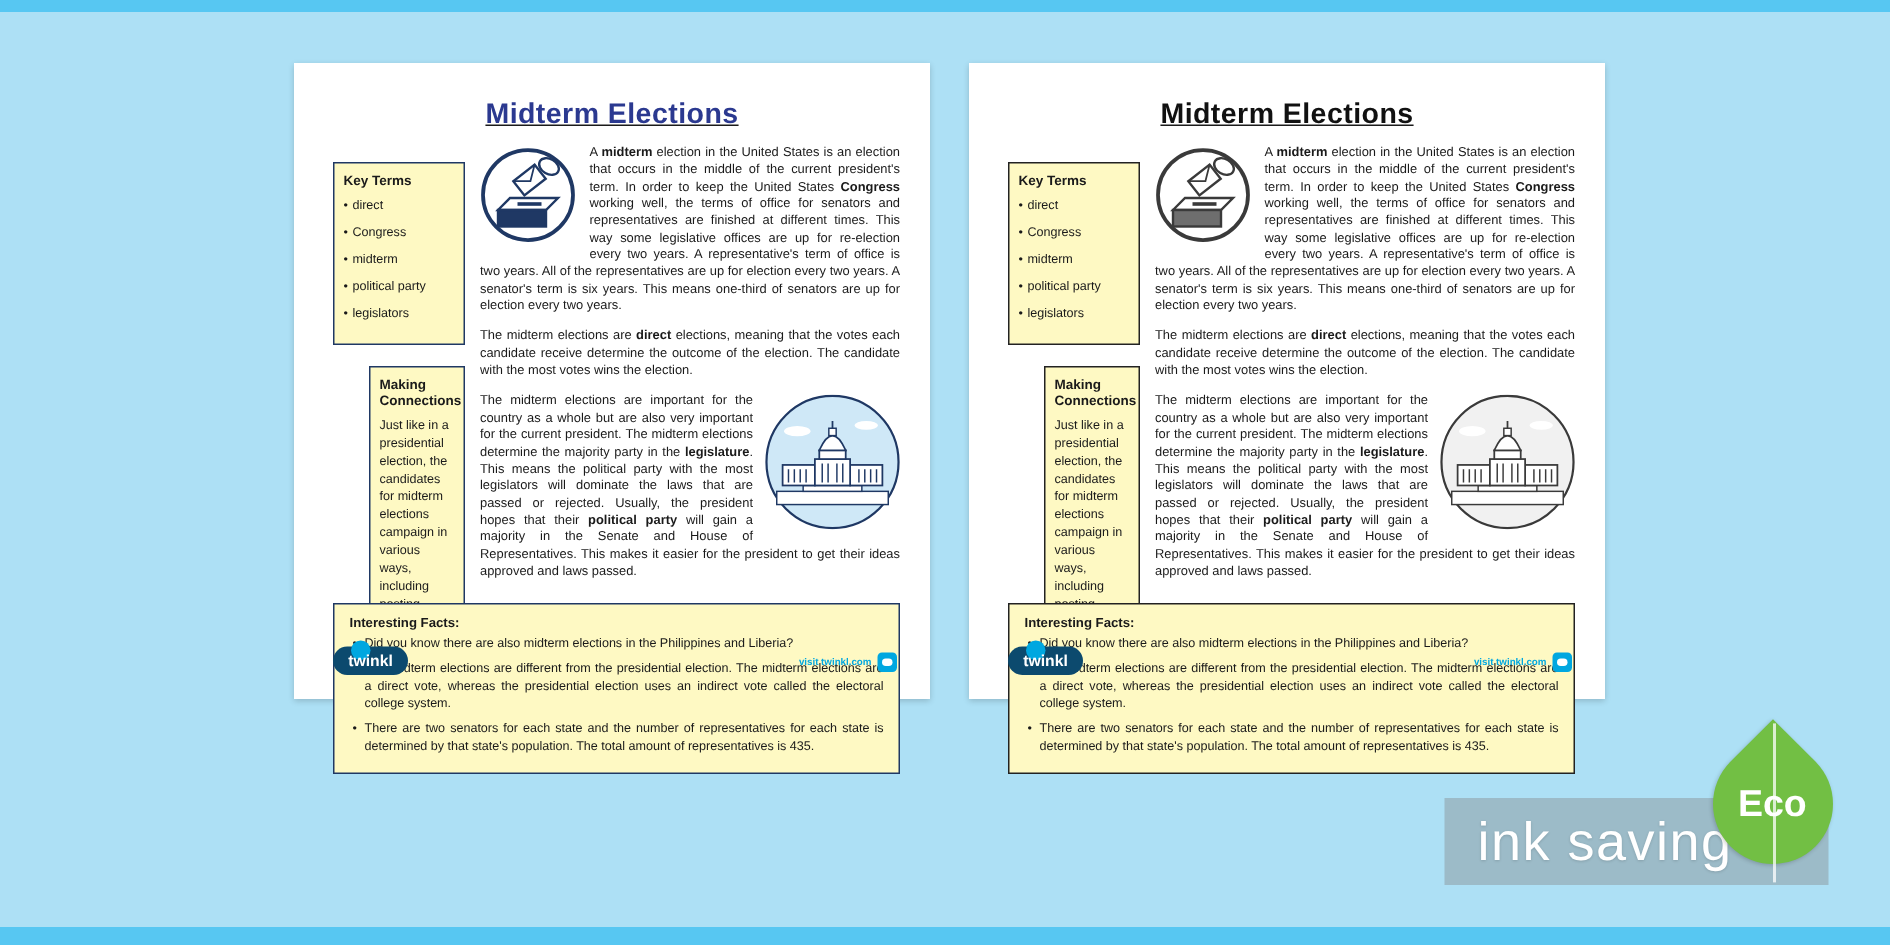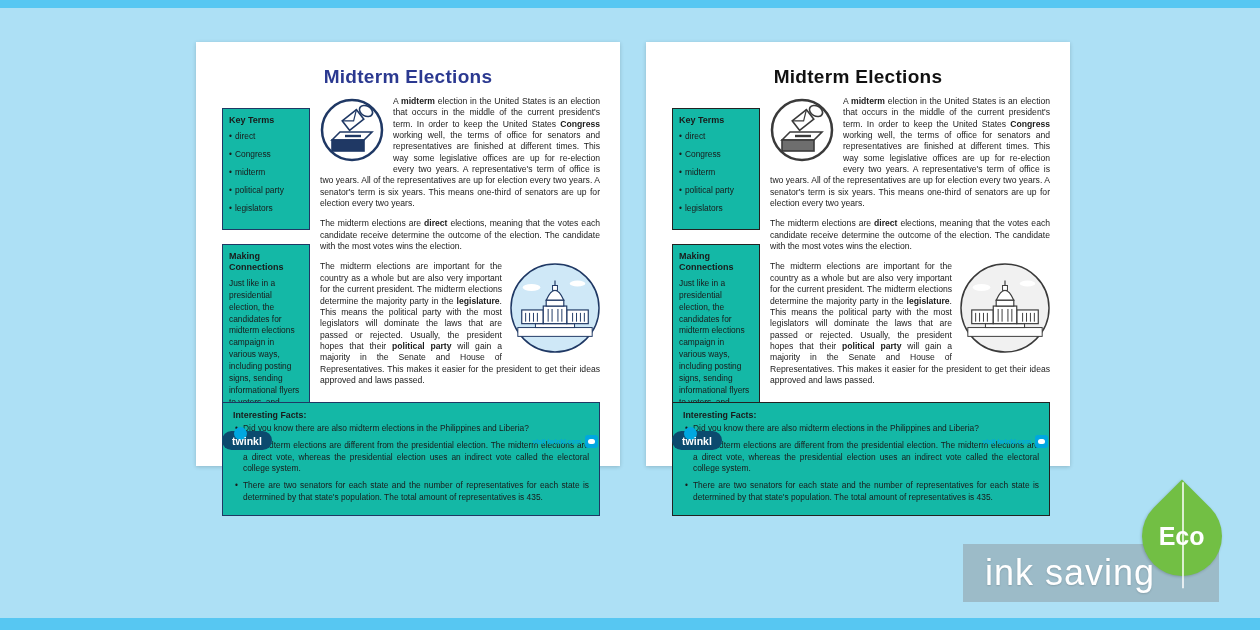--- a/index.html
+++ b/index.html
@@ -10,33 +10,34 @@
     color:#1a1a1a;
   }
   .strip{position:absolute;left:0;right:0;background:#57c7f2;}
   .strip.top{top:0;height:8px;}
   .strip.bottom{bottom:0;height:12px;}
 
   
   .page{
     position:absolute;top:42px;width:424px;height:424px;background:#ffffff;
     box-shadow:0 1px 4px rgba(0,0,0,.18);
+    text-decoration:underline;
   }
   .page--color{left:196px; --line:#1f3864; --title:#2b3990; --border:#1f3864; --sky:#cfe8f7; --boxfill:#1f3864;}
   .page--bw{left:646px; --line:#3a3a3a; --title:#111111; --border:#222222; --sky:#f1f1f1; --boxfill:#6e6e6e;}
 
   .title{
     margin:24px 0 0;text-align:center;
     font-size:19px;font-weight:bold;letter-spacing:.3px;color:var(--title);
   }
   .columns{position:absolute;top:54px;left:26px;right:20px;display:flex;gap:10px;}
   .sidebar{width:88px;flex:none;}
-  .box{border:1.5px solid var(--border);background:#14b8a6;}
+  .box{border:1.5px solid var(--border);background:#fef9c3;}
   .sb-box{padding:6px 6px 8px;margin-top:12px;}
-  .sb-box + .sb-box{margin-top:14px;}
+  .sb-box + .sb-box{margin-top:14px;margin-left:24px;}
   .box-heading{font-size:9px;font-weight:bold;line-height:1.2;margin-bottom:5px;}
   .kt-list{list-style:none;margin:0;padding:0;}
   .kt-list li{font-size:8.4px;line-height:1.2;margin:0 0 8px;}
   .kt-list li::before{content:"\2022";margin-right:3px;}
   .sb-body{font-size:8.4px;line-height:1.42;}
 
   .main{flex:1;min-width:0;}
   .para{font-size:8.6px;line-height:1.32;text-align:justify;margin:0 0 9px;}
   .para b{font-weight:bold;}
   .ballot-float{float:left;width:64px;height:64px;margin:2px 9px 4px 0;}
@@ -60,21 +61,21 @@
   .twinkl-pill span{position:relative;z-index:1;}
   .footer-visit{
     position:absolute;right:22px;bottom:18px;display:flex;align-items:center;gap:4px;
     color:#00a7e0;font-size:6.5px;font-weight:bold;
   }
   .mini-logo{width:13px;height:13px;border-radius:3px;background:#00a7e0;position:relative;}
   .mini-logo::before{content:"";position:absolute;left:3px;top:4px;width:7px;height:5px;border-radius:4px;background:#fff;}
 
   
   .ink-band{
-    position:absolute;left:963px;top:544px;width:256px;height:58px;
+    position:absolute;left:963px;top:532px;width:256px;height:58px;
     background:rgba(140,150,155,.5);
     display:flex;align-items:center;padding-left:22px;box-sizing:border-box;
   }
   .ink-text{color:#fff;font-size:36px;font-weight:normal;letter-spacing:1px;text-shadow:0 1px 2px rgba(0,0,0,.15);}
   .eco-leaf{
     position:absolute;left:1142px;top:496px;width:80px;height:80px;
     background:#72bf44;border-radius:0 50% 50% 50%;transform:rotate(45deg);
     display:flex;align-items:center;justify-content:center;
     box-shadow:0 1px 3px rgba(0,0,0,.2);
   }

